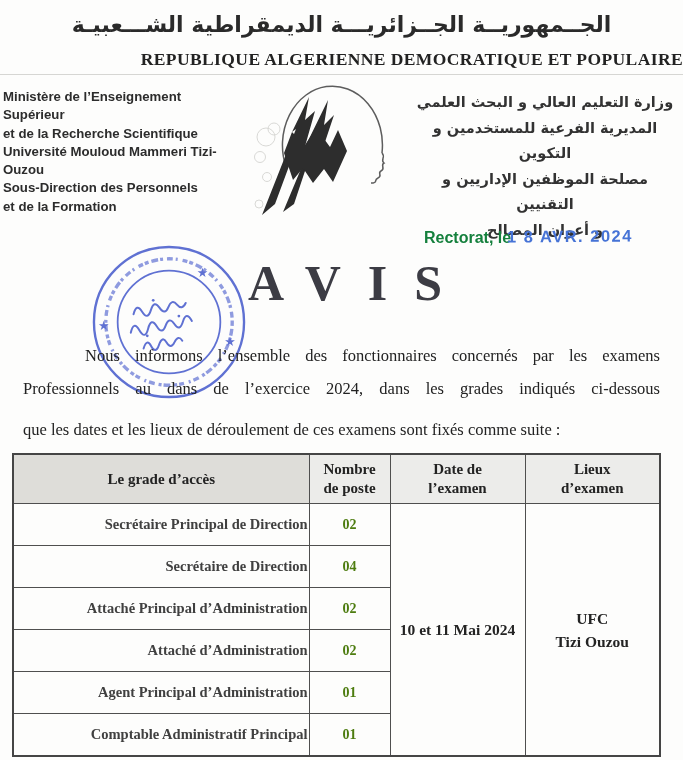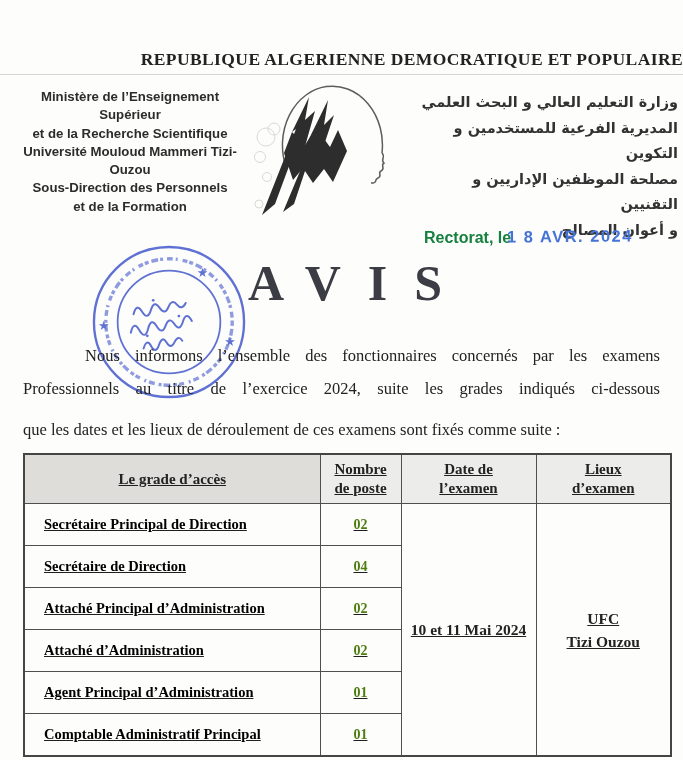--- a/index.html
+++ b/index.html
@@ -14,27 +14,27 @@
     direction:rtl;color:#2a2a2a;letter-spacing:.5px;
   }
   .title-fr{
     position:absolute;top:49px;left:0;right:0;text-align:right;
     font-family:"Liberation Serif",serif;font-weight:700;font-size:17.5px;
     letter-spacing:.4px;color:#222;
   }
   .head-rule{position:absolute;top:74px;left:0;width:683px;height:1px;background:#d6d6d3;}
   
   .ministry{
-    position:absolute;top:88px;left:10px;width:240px;text-align:center;
+    position:absolute;top:88px;left:3px;width:240px;text-align:left;
     font-family:"Liberation Sans",sans-serif;font-weight:700;font-size:13.2px;
     line-height:18.3px;color:#2c2c2c;
   }
   .logo-wrap{position:absolute;left:250px;top:85px;width:160px;height:135px;}
   .arabic-block{
-    position:absolute;top:90px;left:412px;width:266px;direction:rtl;
+    position:absolute;top:90px;left:412px;width:266px;direction:rtl;text-align:center;
     font-family:"DejaVu Sans",sans-serif;font-size:14.5px;line-height:25.5px;
     font-weight:600;color:#323232;
   }
   
   .rectorat-label{
     position:absolute;top:229px;left:424px;
     font-family:"Liberation Sans",sans-serif;font-weight:700;font-size:16px;color:#15803d;
   }
   .date-stamp{
     position:absolute;top:227px;left:507px;
@@ -51,42 +51,43 @@
     letter-spacing:27px;color:#3c3c44;
   }
   
   .para{position:absolute;top:339px;left:23px;width:637px;
     font-size:16.5px;line-height:33px;color:#222;}
   .para .l1{text-align:justify;text-align-last:justify;padding-left:62px;}
   .para .l2{text-align:justify;text-align-last:justify;}
   .para .l3{text-align:left;margin-top:8px;}
   
   table.exam{
-    position:absolute;top:453px;left:23px;width:647px;
-    border-collapse:collapse;table-layout:fixed;text-decoration:underline;
+    position:absolute;top:453px;left:12px;width:647px;
+    border-collapse:collapse;table-layout:fixed;
   }
   table.exam th,table.exam td{border:1.4px solid #4f4f4f;}
   table.exam{border:2px solid #454545;}
   th.h{
     height:46px;background:#ececea;font-weight:700;font-size:15px;
     white-space:pre-line;line-height:19px;text-align:center;color:#222;
   }
   th.h.first{background:#deddd9;}
-  td.grade{height:39px;font-weight:700;font-size:14.5px;padding-left:19px;text-align:left;color:#000000;}
+  td.grade{height:39px;font-weight:700;font-size:14.5px;padding-left:19px;text-align:right;color:#404040;}
   td.posts{text-align:center;font-weight:700;font-size:14px;color:#4d7c0f;}
   td.merged{
     text-align:center;vertical-align:middle;font-weight:700;font-size:15.5px;
     white-space:pre-line;line-height:23px;color:#232323;
   }
 </style>
 </head>
 <body>
 
 <div class="page">
 
+  <div class="title-ar">الجــمهوريــة الجــزائريـــة الديمقراطية الشـــعبيـة</div>
   <div class="title-fr">REPUBLIQUE ALGERIENNE DEMOCRATIQUE ET POPULAIRE</div>
   <div class="head-rule"></div>
 
   <div class="ministry">
     <div>Ministère de l’Enseignement Supérieur</div>
     <div>et de la Recherche Scientifique</div>
     <div>Université Mouloud Mammeri Tizi-Ouzou</div>
     <div>Sous-Direction des Personnels</div>
     <div>et de la Formation</div>
   </div>
@@ -142,21 +143,21 @@
         <circle cx="90" cy="74" r="1.4"></circle>
         <circle cx="58" cy="94" r="1.4"></circle>
       </g>
     </svg>
   </div>
 
   <div class="avis">AVIS</div>
 
   <div class="para">
     <div class="l1">Nous informons l’ensemble des fonctionnaires concernés par les examens</div>
-    <div class="l2">Professionnels au titre de l’exercice 2024, suite les grades indiqués ci-dessous</div>
+    <div class="l2">Professionnels au dans de l’exercice 2024, dans les grades indiqués ci-dessous</div>
     <div class="l3">que les dates et les lieux de déroulement de ces examens sont fixés comme suite :</div>
   </div>
 
   <table class="exam">
     <colgroup>
       <col style="width:296px">
         <col style="width:81px">
         <col style="width:135px">
         <col style="width:135px">
     </colgroup>

